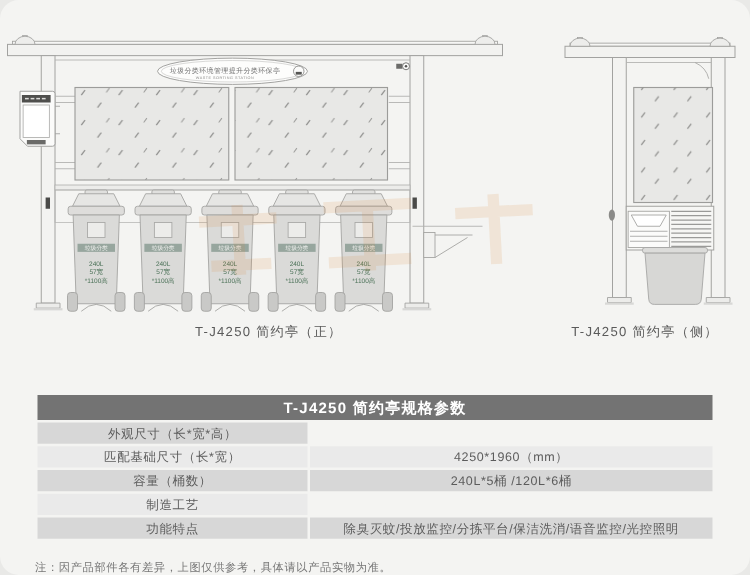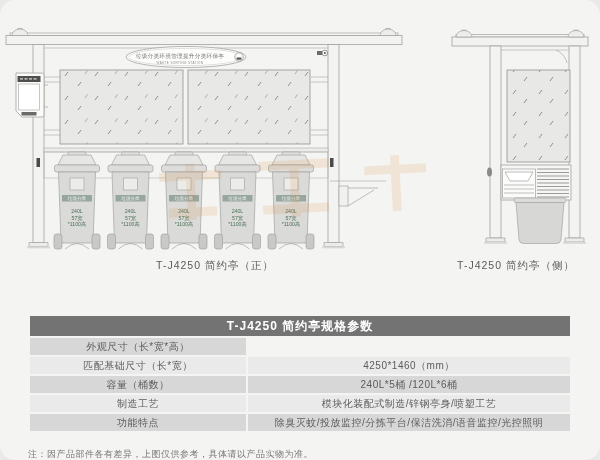--- a/index.html
+++ b/index.html
@@ -199,29 +199,28 @@
   <div class="caption caption-side">T-J4250 简约亭（侧）</div>
 
   <div class="spec-table">
     <div class="spec-header">T-J4250 简约亭规格参数</div>
 
     <div class="spec-row">
       <div class="cell label">外观尺寸（长*宽*高）</div>
     </div>
     <div class="spec-row">
       <div class="cell label">匹配基础尺寸（长*宽）</div>
-      <div class="cell value">4250*1460（mm）</div>
+      <div class="cell value">4250*1960（mm）</div>
     </div>
     <div class="spec-row">
       <div class="cell label">容量（桶数）</div>
       <div class="cell value">240L*5桶 /120L*6桶</div>
     </div>
     <div class="spec-row">
       <div class="cell label">制造工艺</div>
-      <div class="cell value">模块化装配式制造/锌钢亭身/喷塑工艺</div>
     </div>
     <div class="spec-row">
       <div class="cell label">功能特点</div>
       <div class="cell value">除臭灭蚊/投放监控/分拣平台/保洁洗消/语音监控/光控照明</div>
     </div>
   </div>
 
   <div class="footnote">注：因产品部件各有差异，上图仅供参考，具体请以产品实物为准。</div>
 
 </div>

